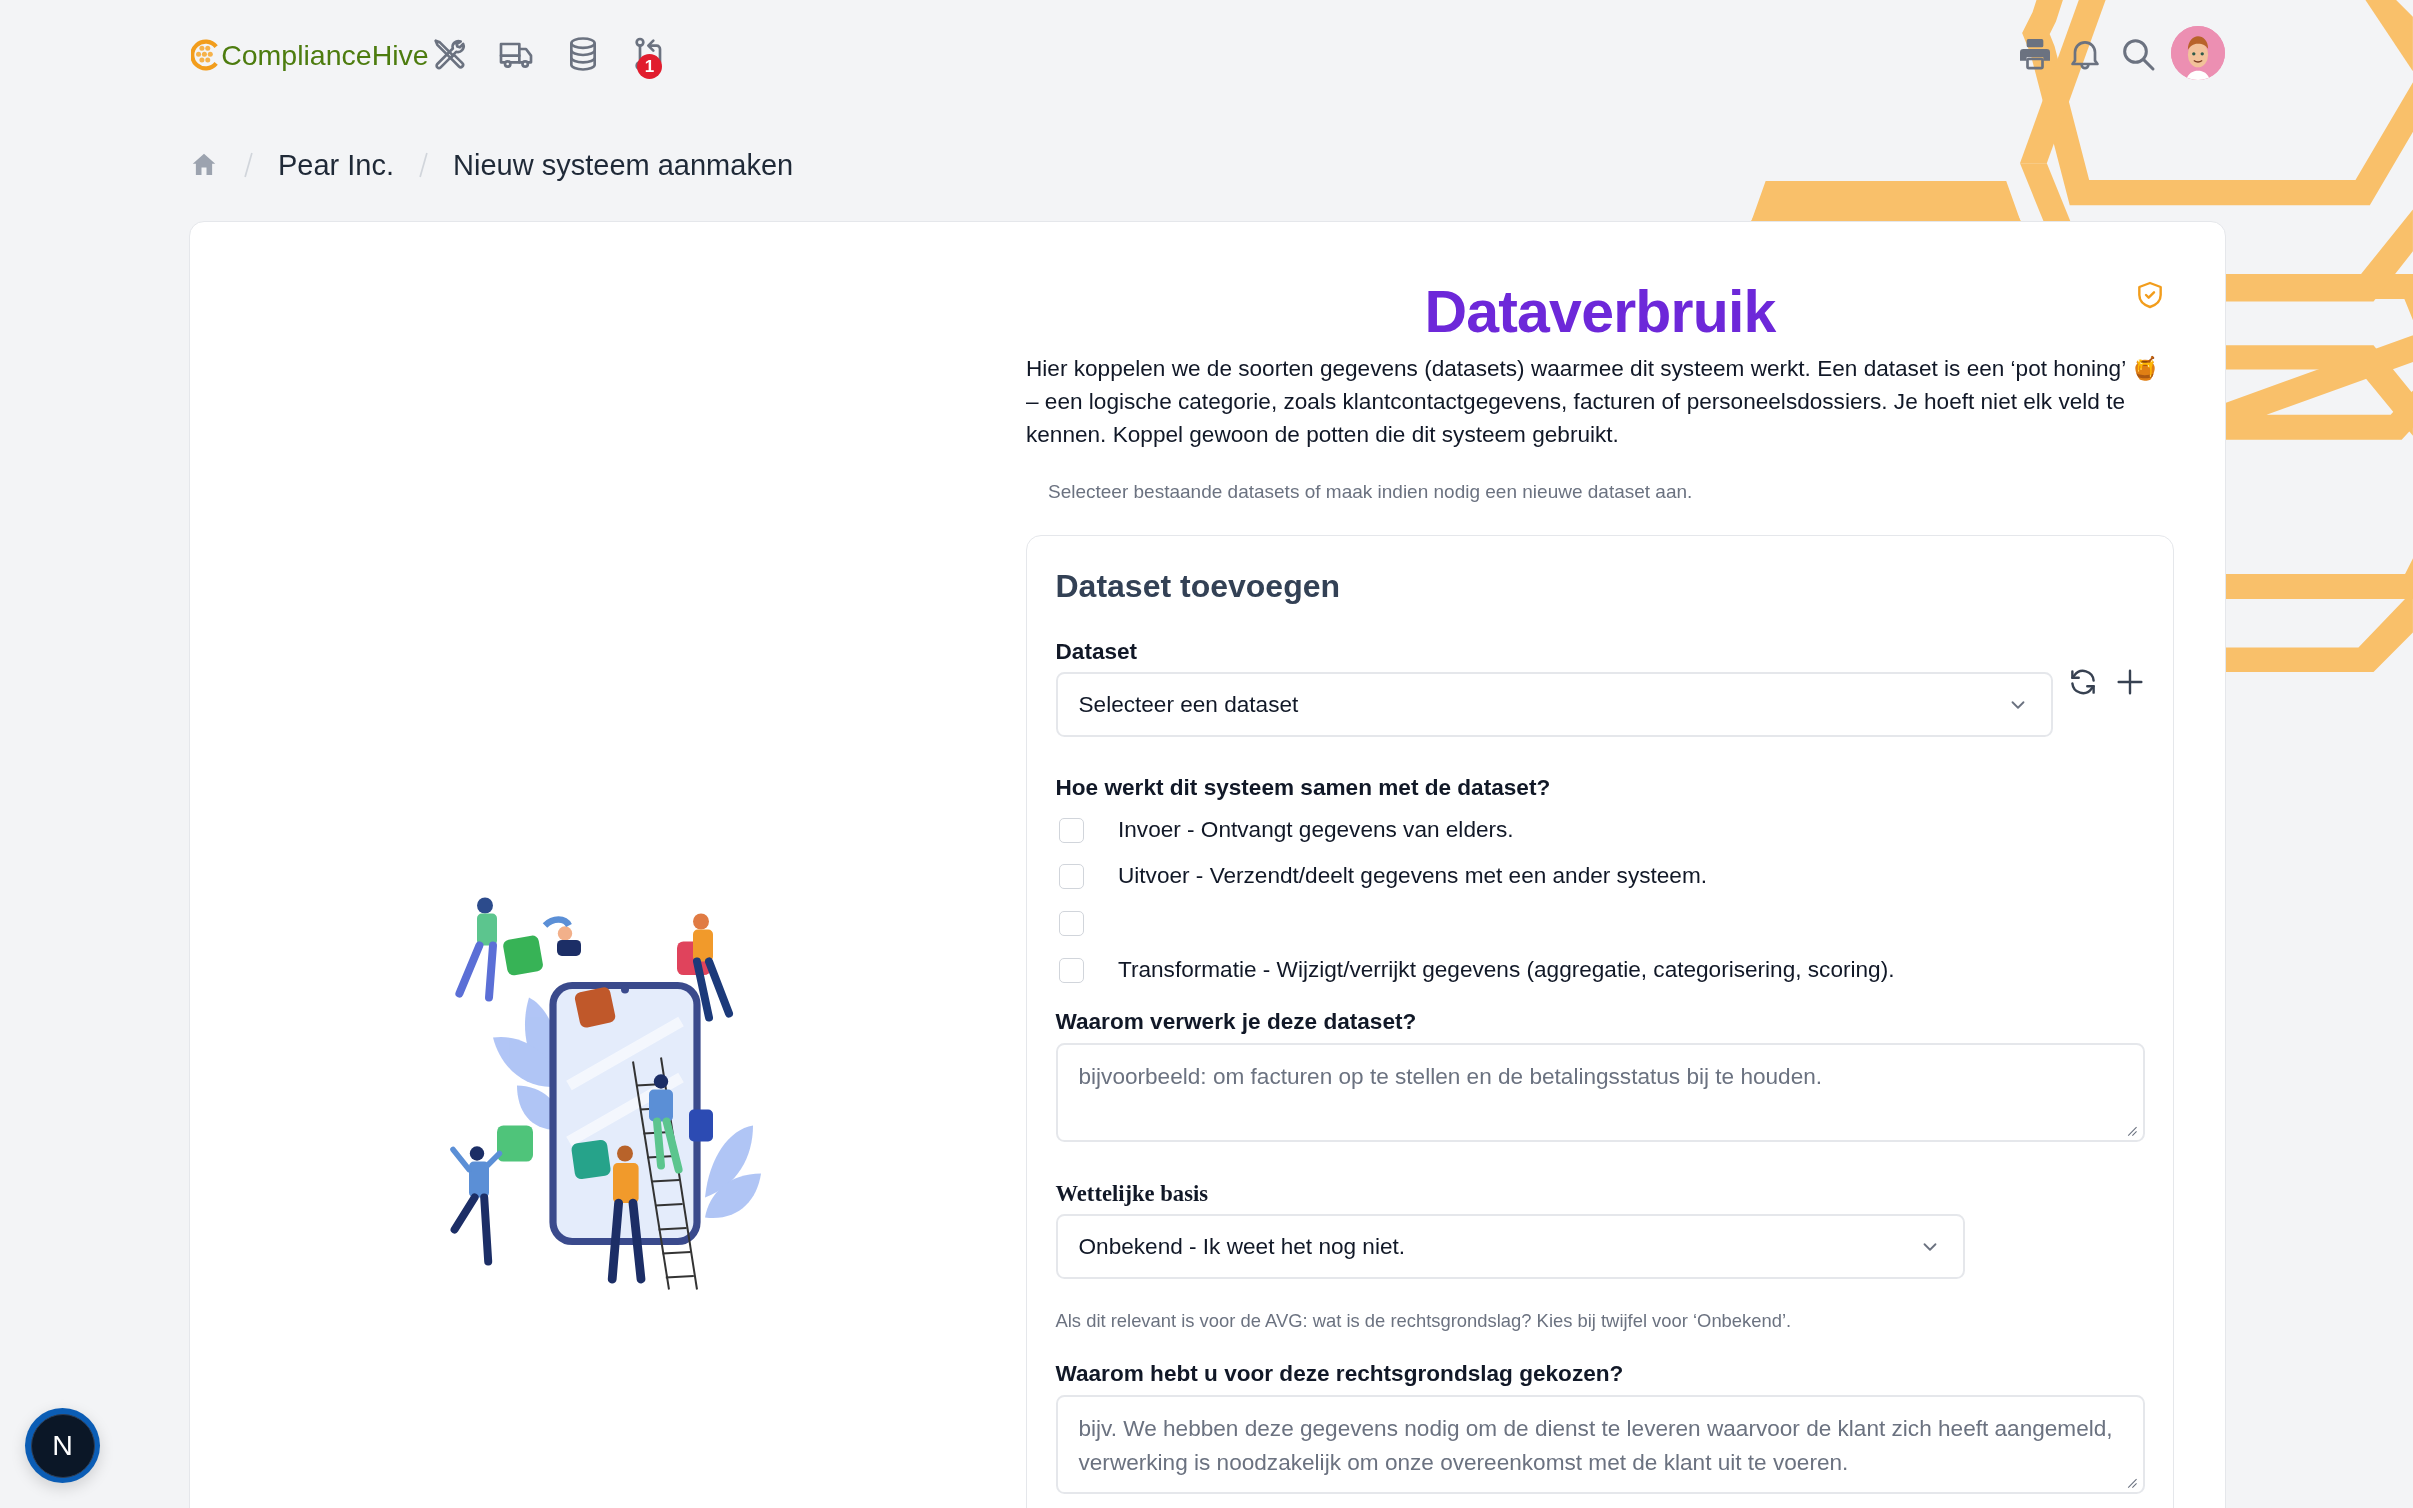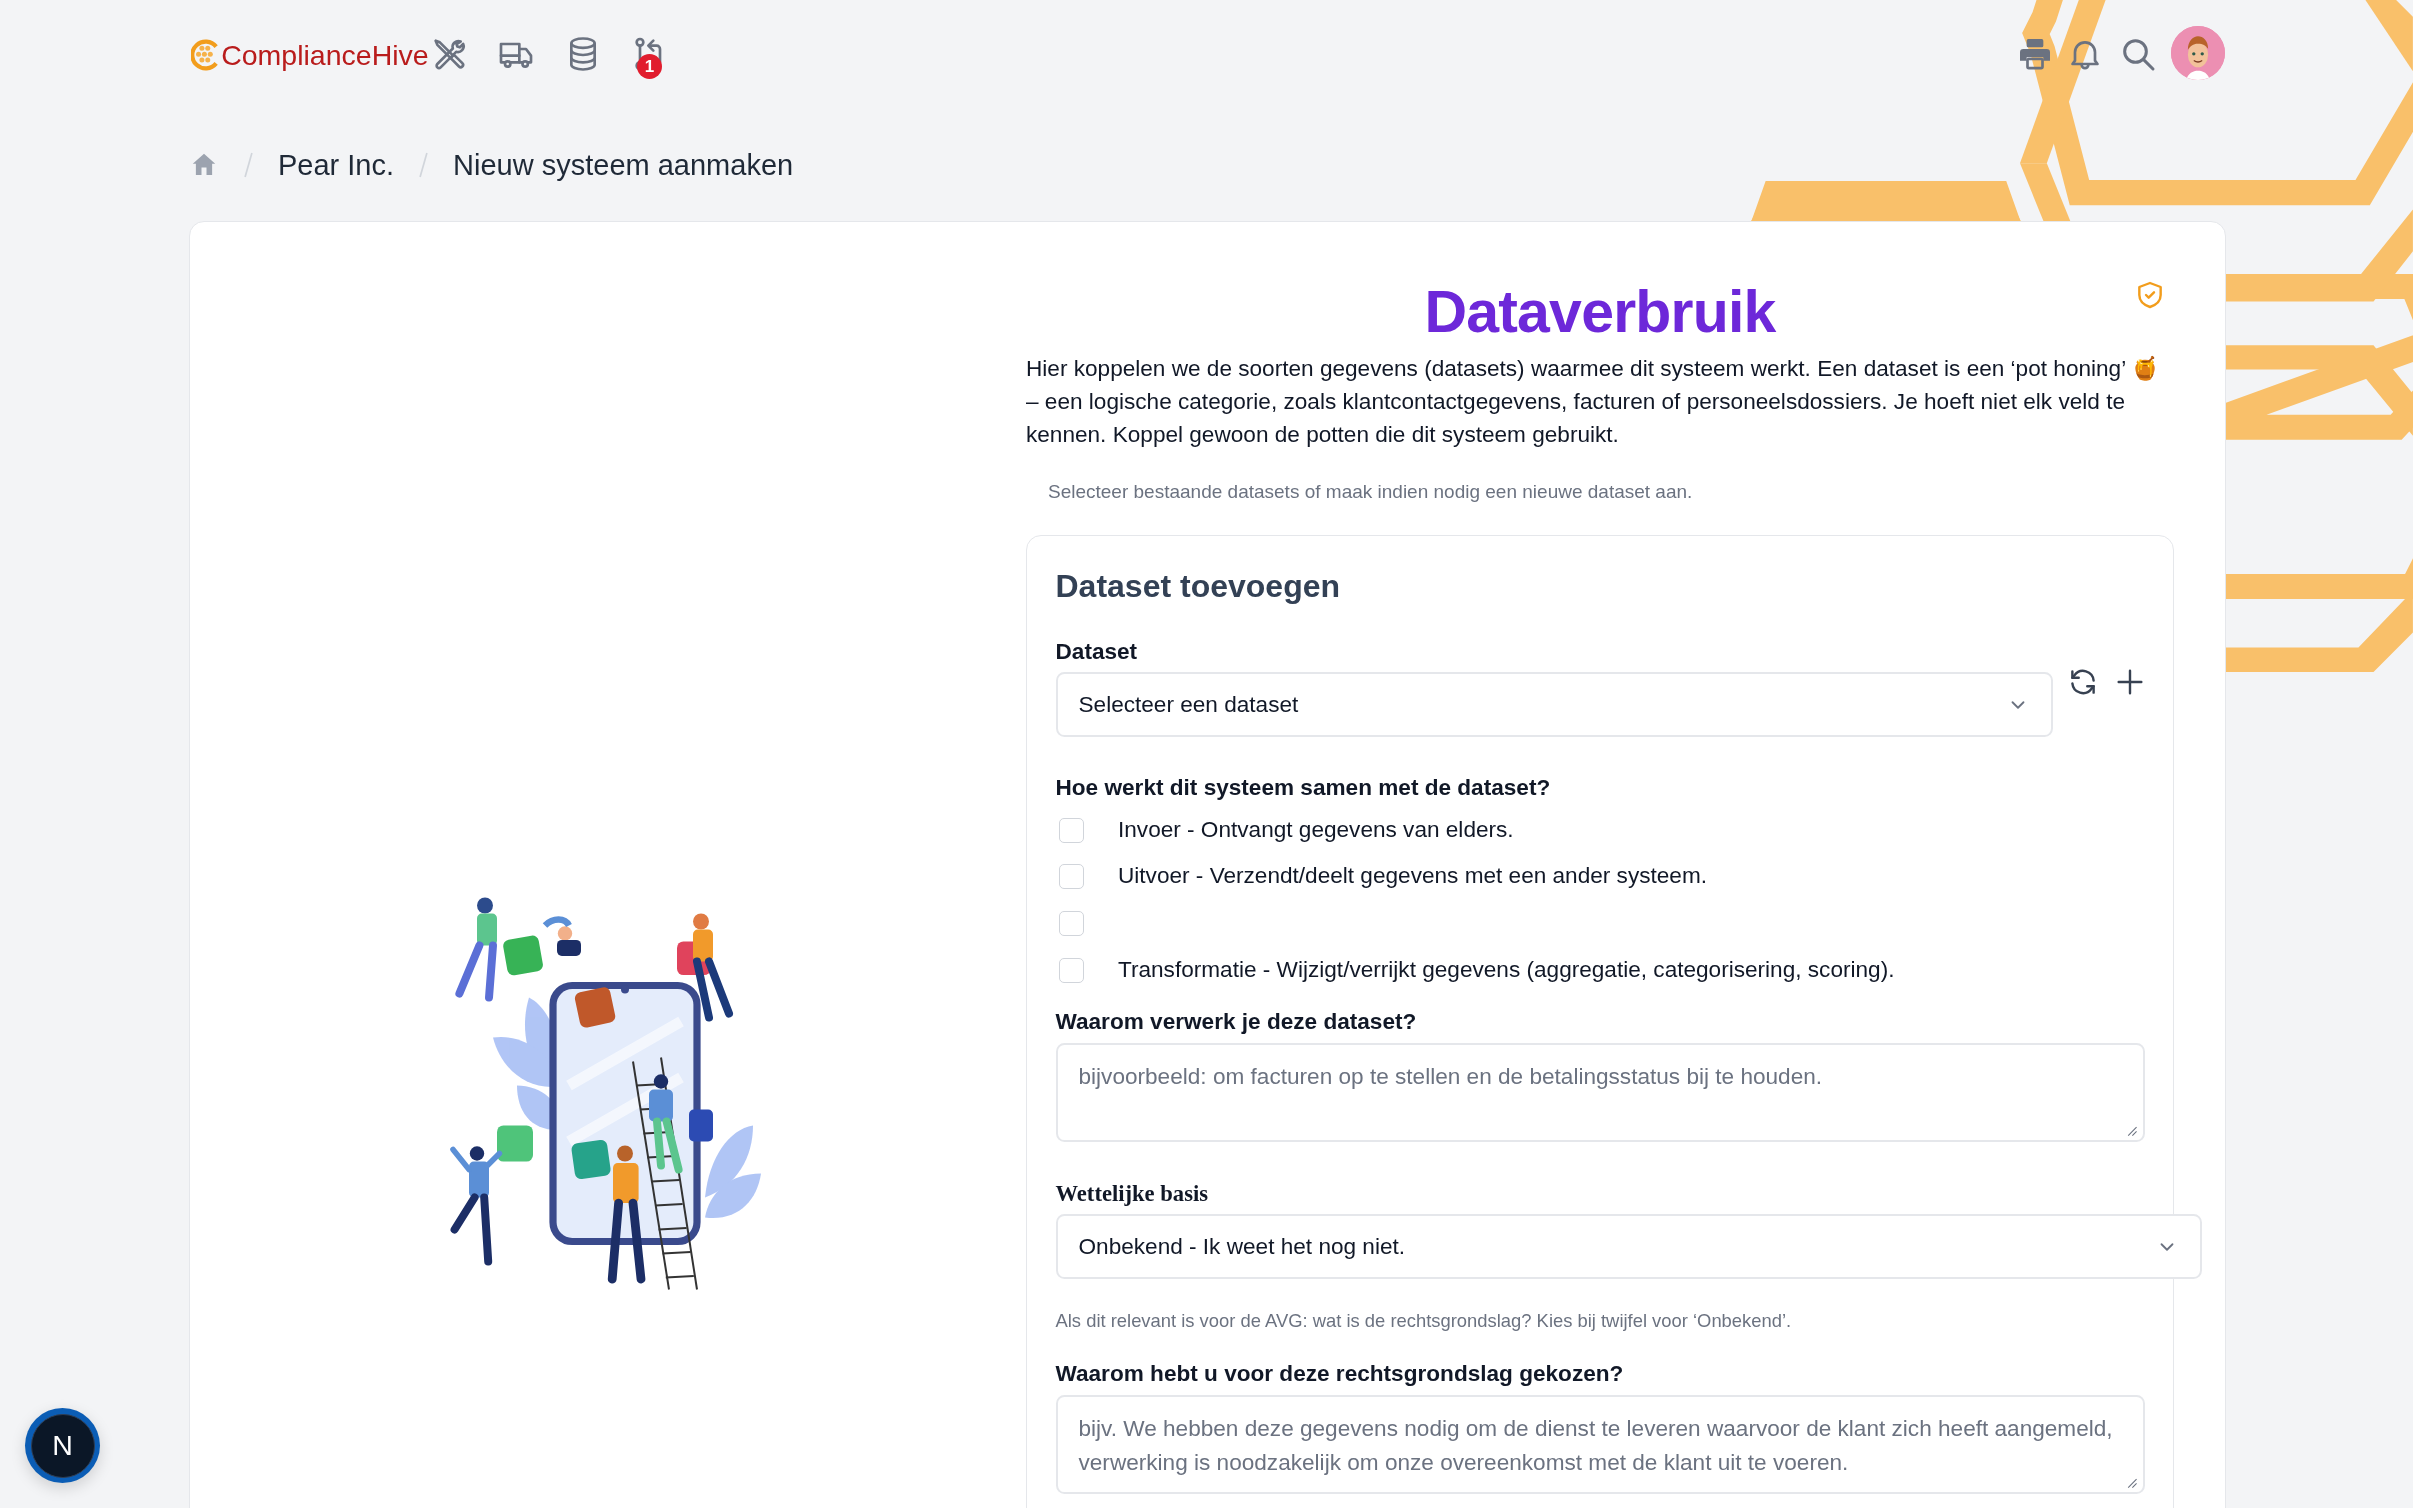--- a/index.html
+++ b/index.html
@@ -8,21 +8,21 @@
     background: #f3f4f6;
     font-family: "Liberation Sans", "DejaVu Sans", sans-serif;
     color: #111827;
     position: relative;
   }
   .hex-bg { position: absolute; left: 0; top: 0; width: 2413px; height: 1508px; pointer-events: none; z-index: 0; }
 
   
   .topbar { position: absolute; left: 0; top: 0; width: 2413px; height: 109px; z-index: 2; }
   .logo { position: absolute; left: 191px; top: 34px; height: 42px; display: flex; align-items: center; }
-  .logo-text { color: #b91c1c; font-size: 28.5px; font-weight: 500; letter-spacing: 0px; }
+  .logo-text { color: #4d7c0f; font-size: 28.5px; font-weight: 500; letter-spacing: 0px; }
   .logo-mark { width: 28.5px; height: 34px; margin-right: 1.7px; }
   .nav-icon { position: absolute; top: 34px; width: 40px; height: 40px; color: #6b7280; cursor: pointer; }
   .nav-icon svg { width: 40px; height: 40px; }
   .badge {
     position: absolute; left: 637px; top: 54px; width: 25px; height: 25px; border-radius: 50%;
     background: #e11d2e; color: #fff; font-size: 17px; font-weight: 700;
     display: flex; align-items: center; justify-content: center; z-index: 3;
   }
   .avatar {
     position: absolute; left: 2171px; top: 26px; width: 54px; height: 54px; border-radius: 50%;
@@ -324,21 +324,21 @@
 
     <label class="label" style="top:473px;">Waarom verwerk je deze dataset?</label>
     <div class="textarea" style="top:507px; height:99px;">
       <span>bijvoorbeeld: om facturen op te stellen en de betalingsstatus bij te houden.</span>
       <svg class="resize" viewBox="0 0 16 16" stroke="currentColor" stroke-width="1.3">
           <path d="M15 5L5 15M15 10l-5 5"></path>
         </svg>
     </div>
 
     <label class="label" style="top:645px;font-family:Liberation Serif, serif;">Wettelijke basis</label>
-    <div class="select" style="top:678px; width:1146px;">
+    <div class="select" style="top:678px; width:909px;">
       <span>Onbekend - Ik weet het nog niet.</span>
       <svg class="chev" viewBox="0 0 24 24" fill="none" stroke="currentColor" stroke-width="2" stroke-linecap="round" stroke-linejoin="round">
           <path d="M6 9l6 6 6-6"></path>
         </svg>
     </div>
     <p class="help" style="top:774px;">Als dit relevant is voor de AVG: wat is de rechtsgrondslag? Kies bij twijfel voor ‘Onbekend’.</p>
 
     <label class="label" style="top:825px;">Waarom hebt u voor deze rechtsgrondslag gekozen?</label>
     <div class="textarea" style="top:859px; height:99px;">
       <span>bijv. We hebben deze gegevens nodig om de dienst te leveren waarvoor de klant zich heeft aangemeld, verwerking is noodzakelijk om onze overeenkomst met de klant uit te voeren.</span>

